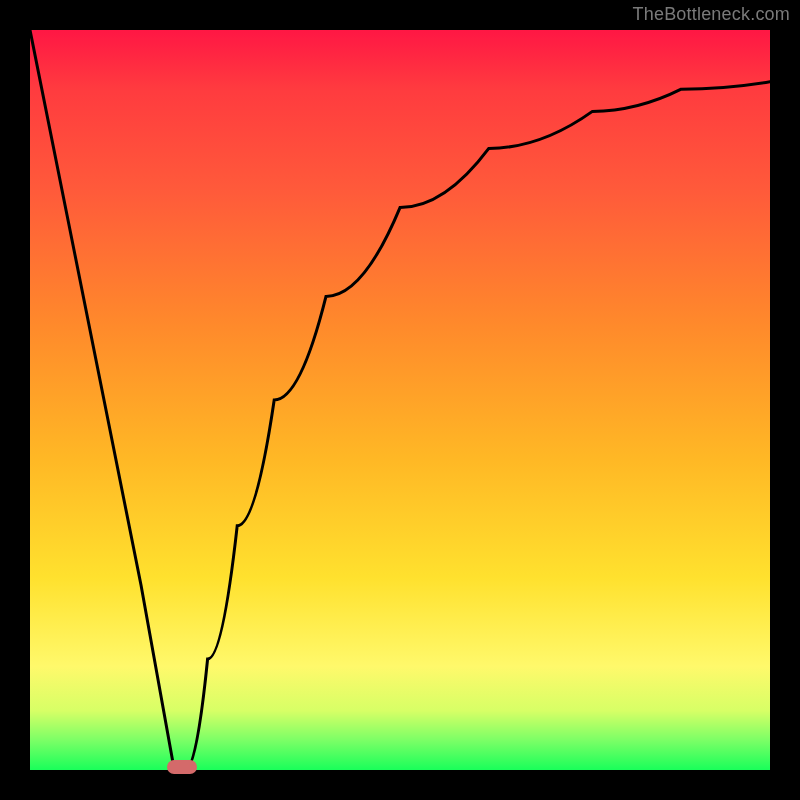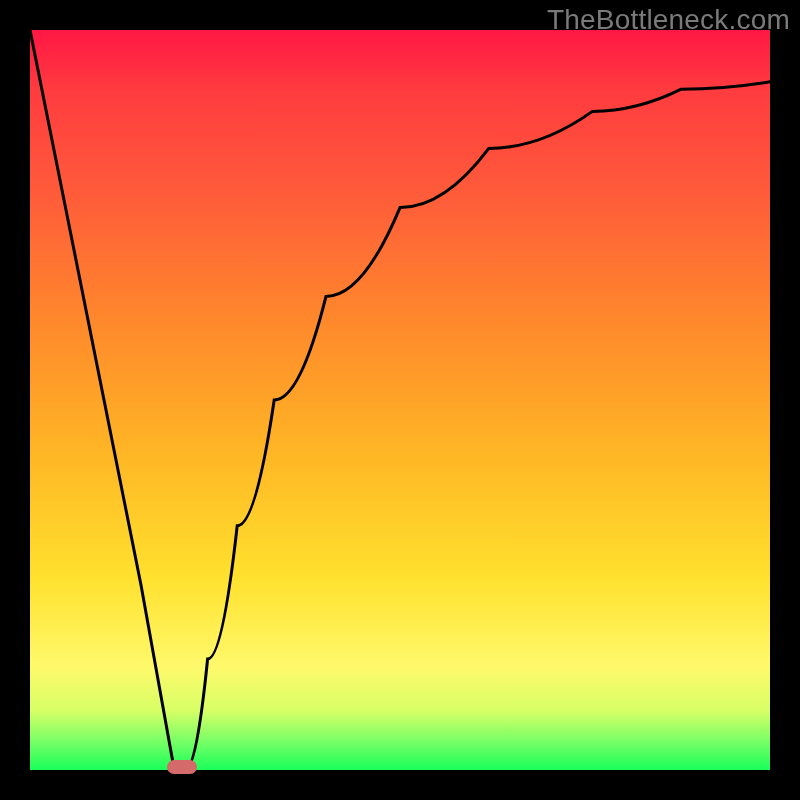--- a/index.html
+++ b/index.html
@@ -15,21 +15,21 @@
     position: relative;
     width: 800px;
     height: 800px;
     background: #000;
   }
   .watermark {
     position: absolute;
     top: 4px;
     right: 10px;
     color: #7a7a7a;
-    font-size: 28px;
+    font-size: 18px;
     font-weight: 500;
     letter-spacing: 0.2px;
     z-index: 10;
   }
   .plot-area {
     position: absolute;
     left: 30px;
     top: 30px;
     width: 740px;
     height: 740px;

